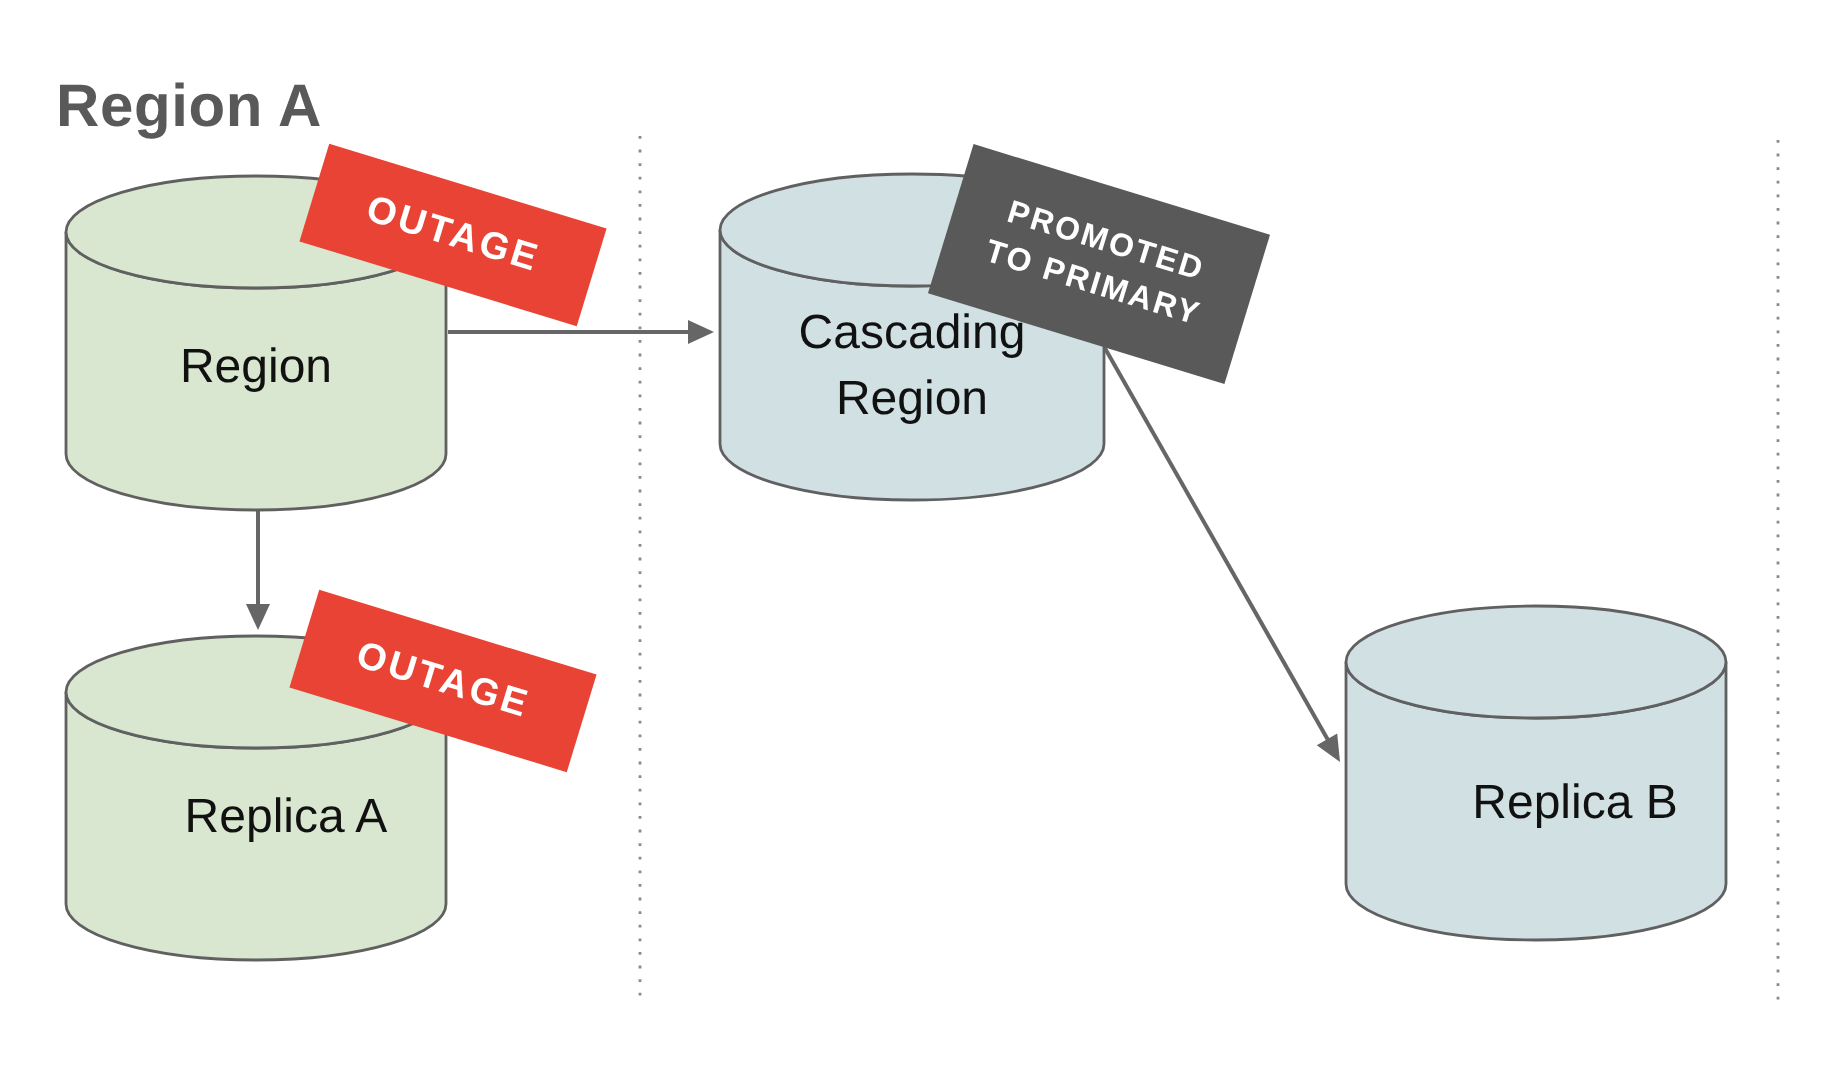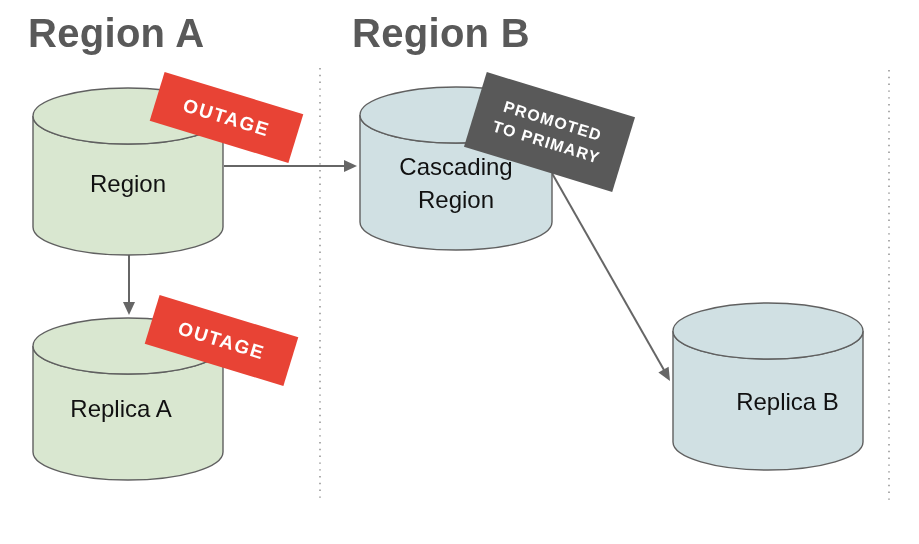--- a/index.html
+++ b/index.html
@@ -11,32 +11,32 @@
 
   
   .cyl{stroke:#606060;stroke-width:1.4;}
   
   .conn{stroke:#666666;stroke-width:2;fill:none;}
   .arrowhead{fill:#666666;stroke:none;}
   
   .divider{stroke:#8a8a8a;stroke-width:1.4;stroke-dasharray:1.4 5.4;fill:none;}
 
   .region-title{
-    position:absolute;font-weight:bold;font-size:40px;color:#595959;
-    letter-spacing:0.3px;white-space:nowrap;
+    position:absolute;font-weight:bold;font-size:30px;color:#595959;
+    letter-spacing:0.3px;white-space:nowrap;margin-top:26px;
   }
   #region-a-title{left:28px;top:11px;}
   #region-b-title{left:352px;top:11px;}
 
   .node-label{
     position:absolute;font-size:24px;line-height:33px;color:#111111;
     text-align:center;white-space:nowrap;
   }
   #label-primary{left:33px;top:167px;width:190px;}
-  #label-replica-a{left:26px;top:392px;width:190px;}
+  #label-replica-a{left:48px;top:392px;width:190px;}
   #label-cascading{left:360px;top:150px;width:192px;}
   #label-replica-b{left:673px;top:385px;width:229px;}
   .node-label .line{display:block;}
 
   .banner{
     position:absolute;display:flex;flex-direction:column;align-items:center;
     justify-content:center;color:#ffffff;font-weight:bold;text-align:center;
     transform:rotate(17deg);
   }
   .banner.red{
@@ -78,21 +78,20 @@
     <ellipse class="cyl" cx="128" cy="346" rx="95" ry="28" fill="#d9e7d0"></ellipse>
 
     <path class="cyl" d="M 360,115 L 360,222 A 96,28 0 0 0 552,222 L 552,115 A 96,28 0 0 1 360,115 Z" fill="#d0e0e3"></path>
     <ellipse class="cyl" cx="456" cy="115" rx="96" ry="28" fill="#d0e0e3"></ellipse>
 
     <path class="cyl" d="M 673,331 L 673,442 A 95,28 0 0 0 863,442 L 863,331 A 95,28 0 0 1 673,331 Z" fill="#d0e0e3"></path>
     <ellipse class="cyl" cx="768" cy="331" rx="95" ry="28" fill="#d0e0e3"></ellipse>
   </svg>
 
   <div class="region-title" id="region-a-title">Region A</div>
-  <div class="region-title" id="region-b-title">Region B</div>
 
   <div class="node-label" id="label-primary">Region</div>
   <div class="node-label" id="label-replica-a">Replica A</div>
   <div class="node-label" id="label-cascading">
     <span class="line">Cascading</span>
     <span class="line">Region</span>
   </div>
   <div class="node-label" id="label-replica-b">Replica B</div>
 
   <div class="banner red" id="banner-outage-primary">

